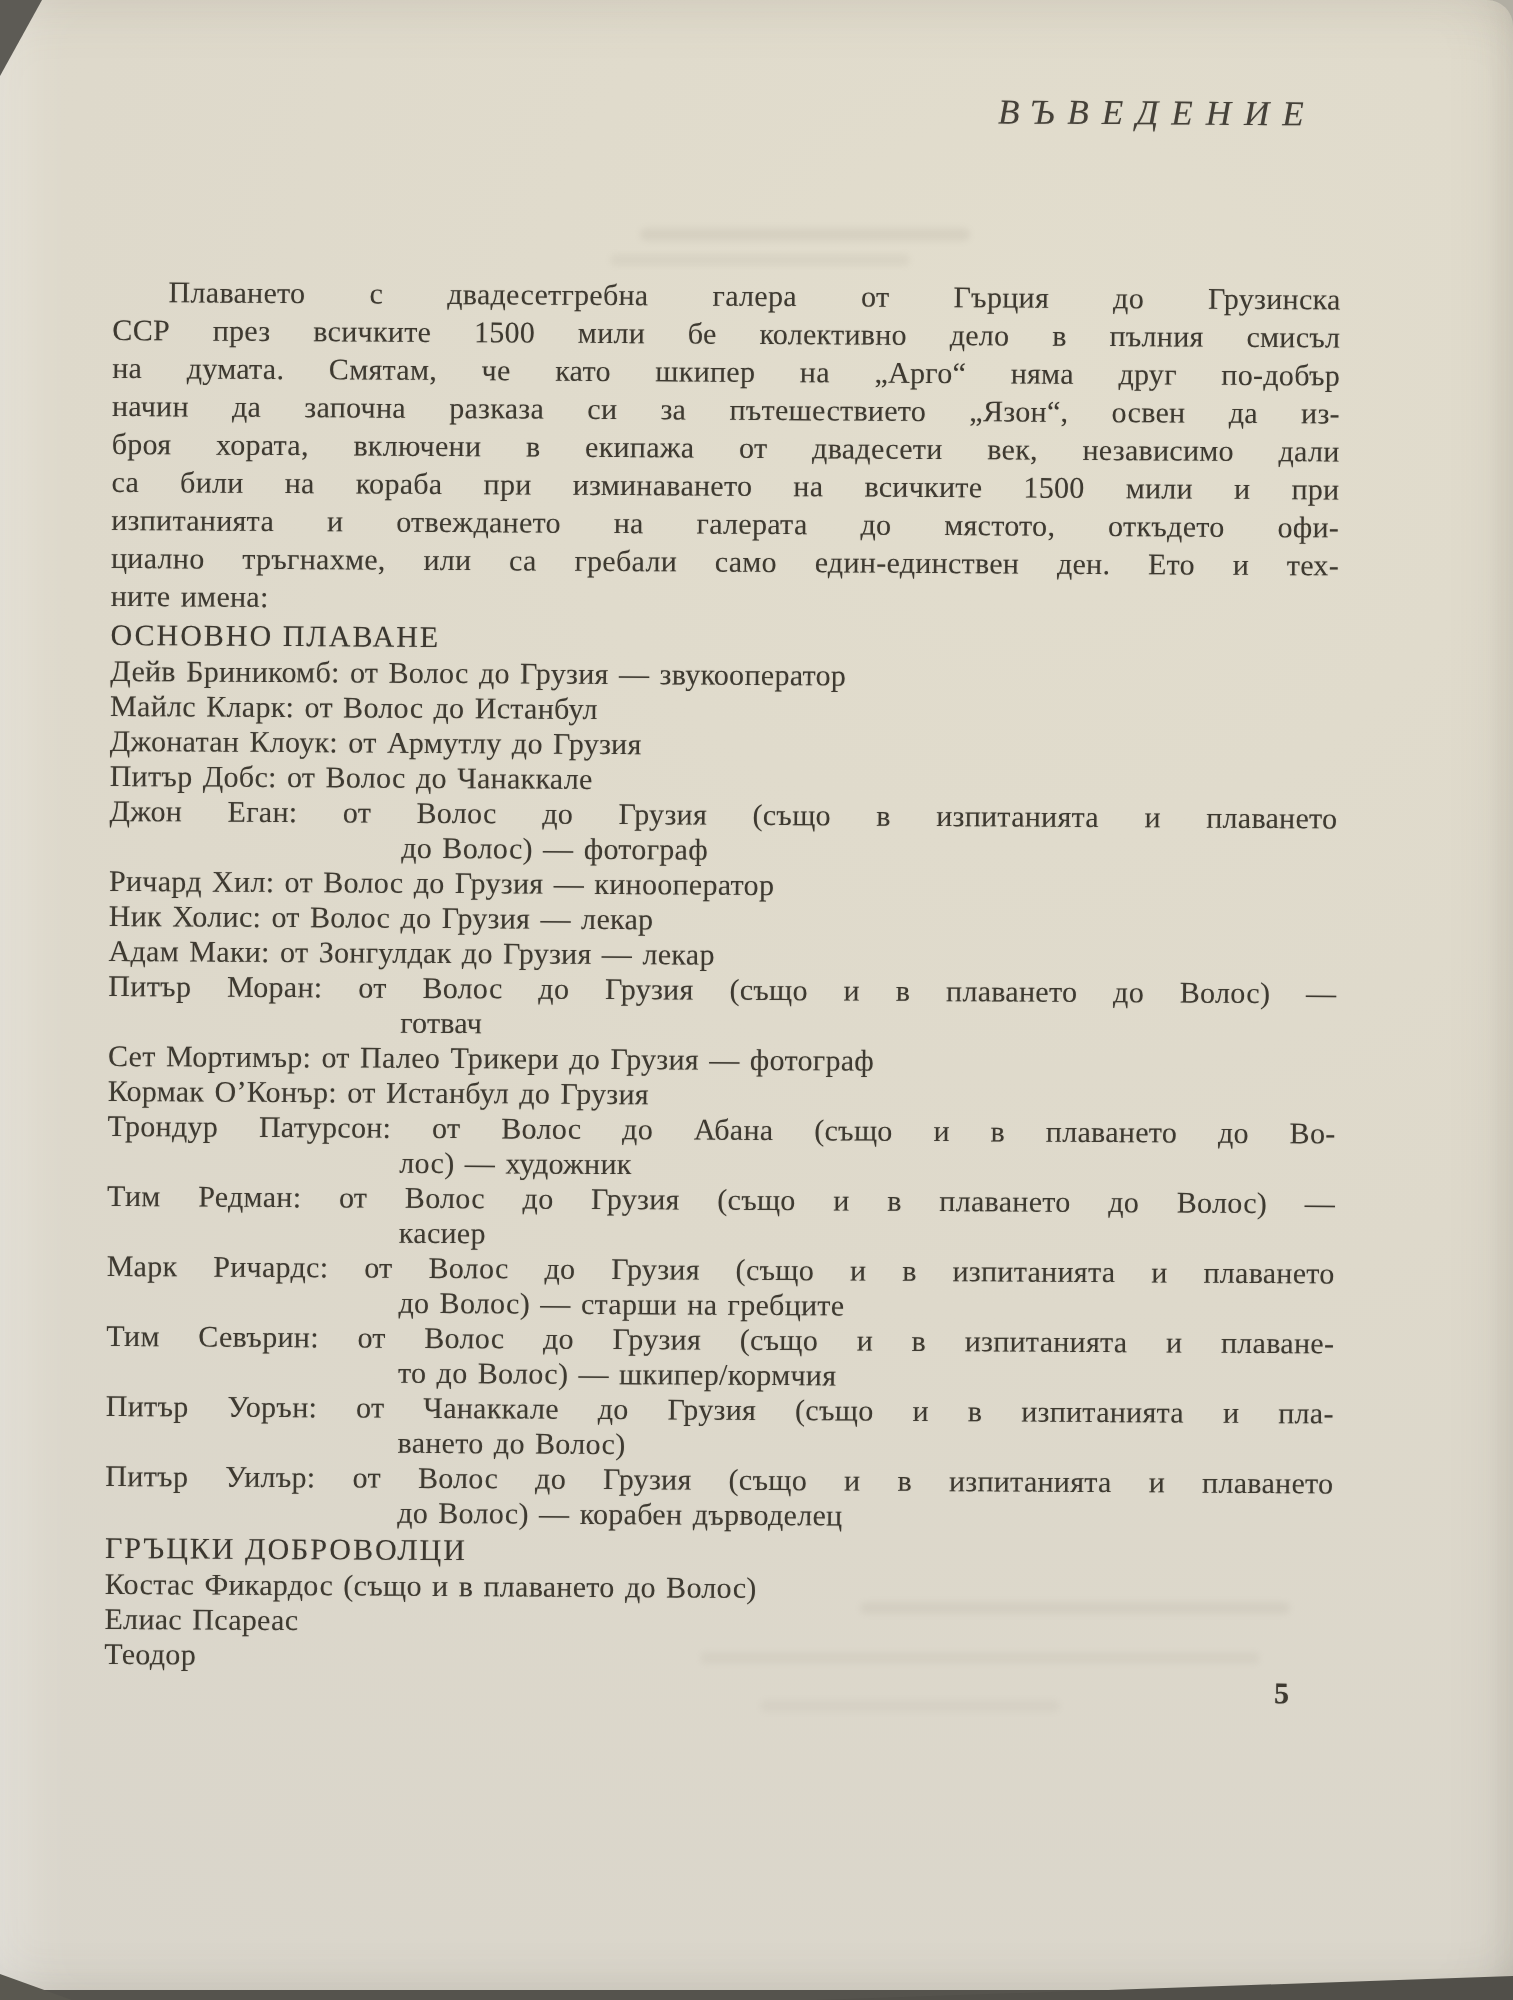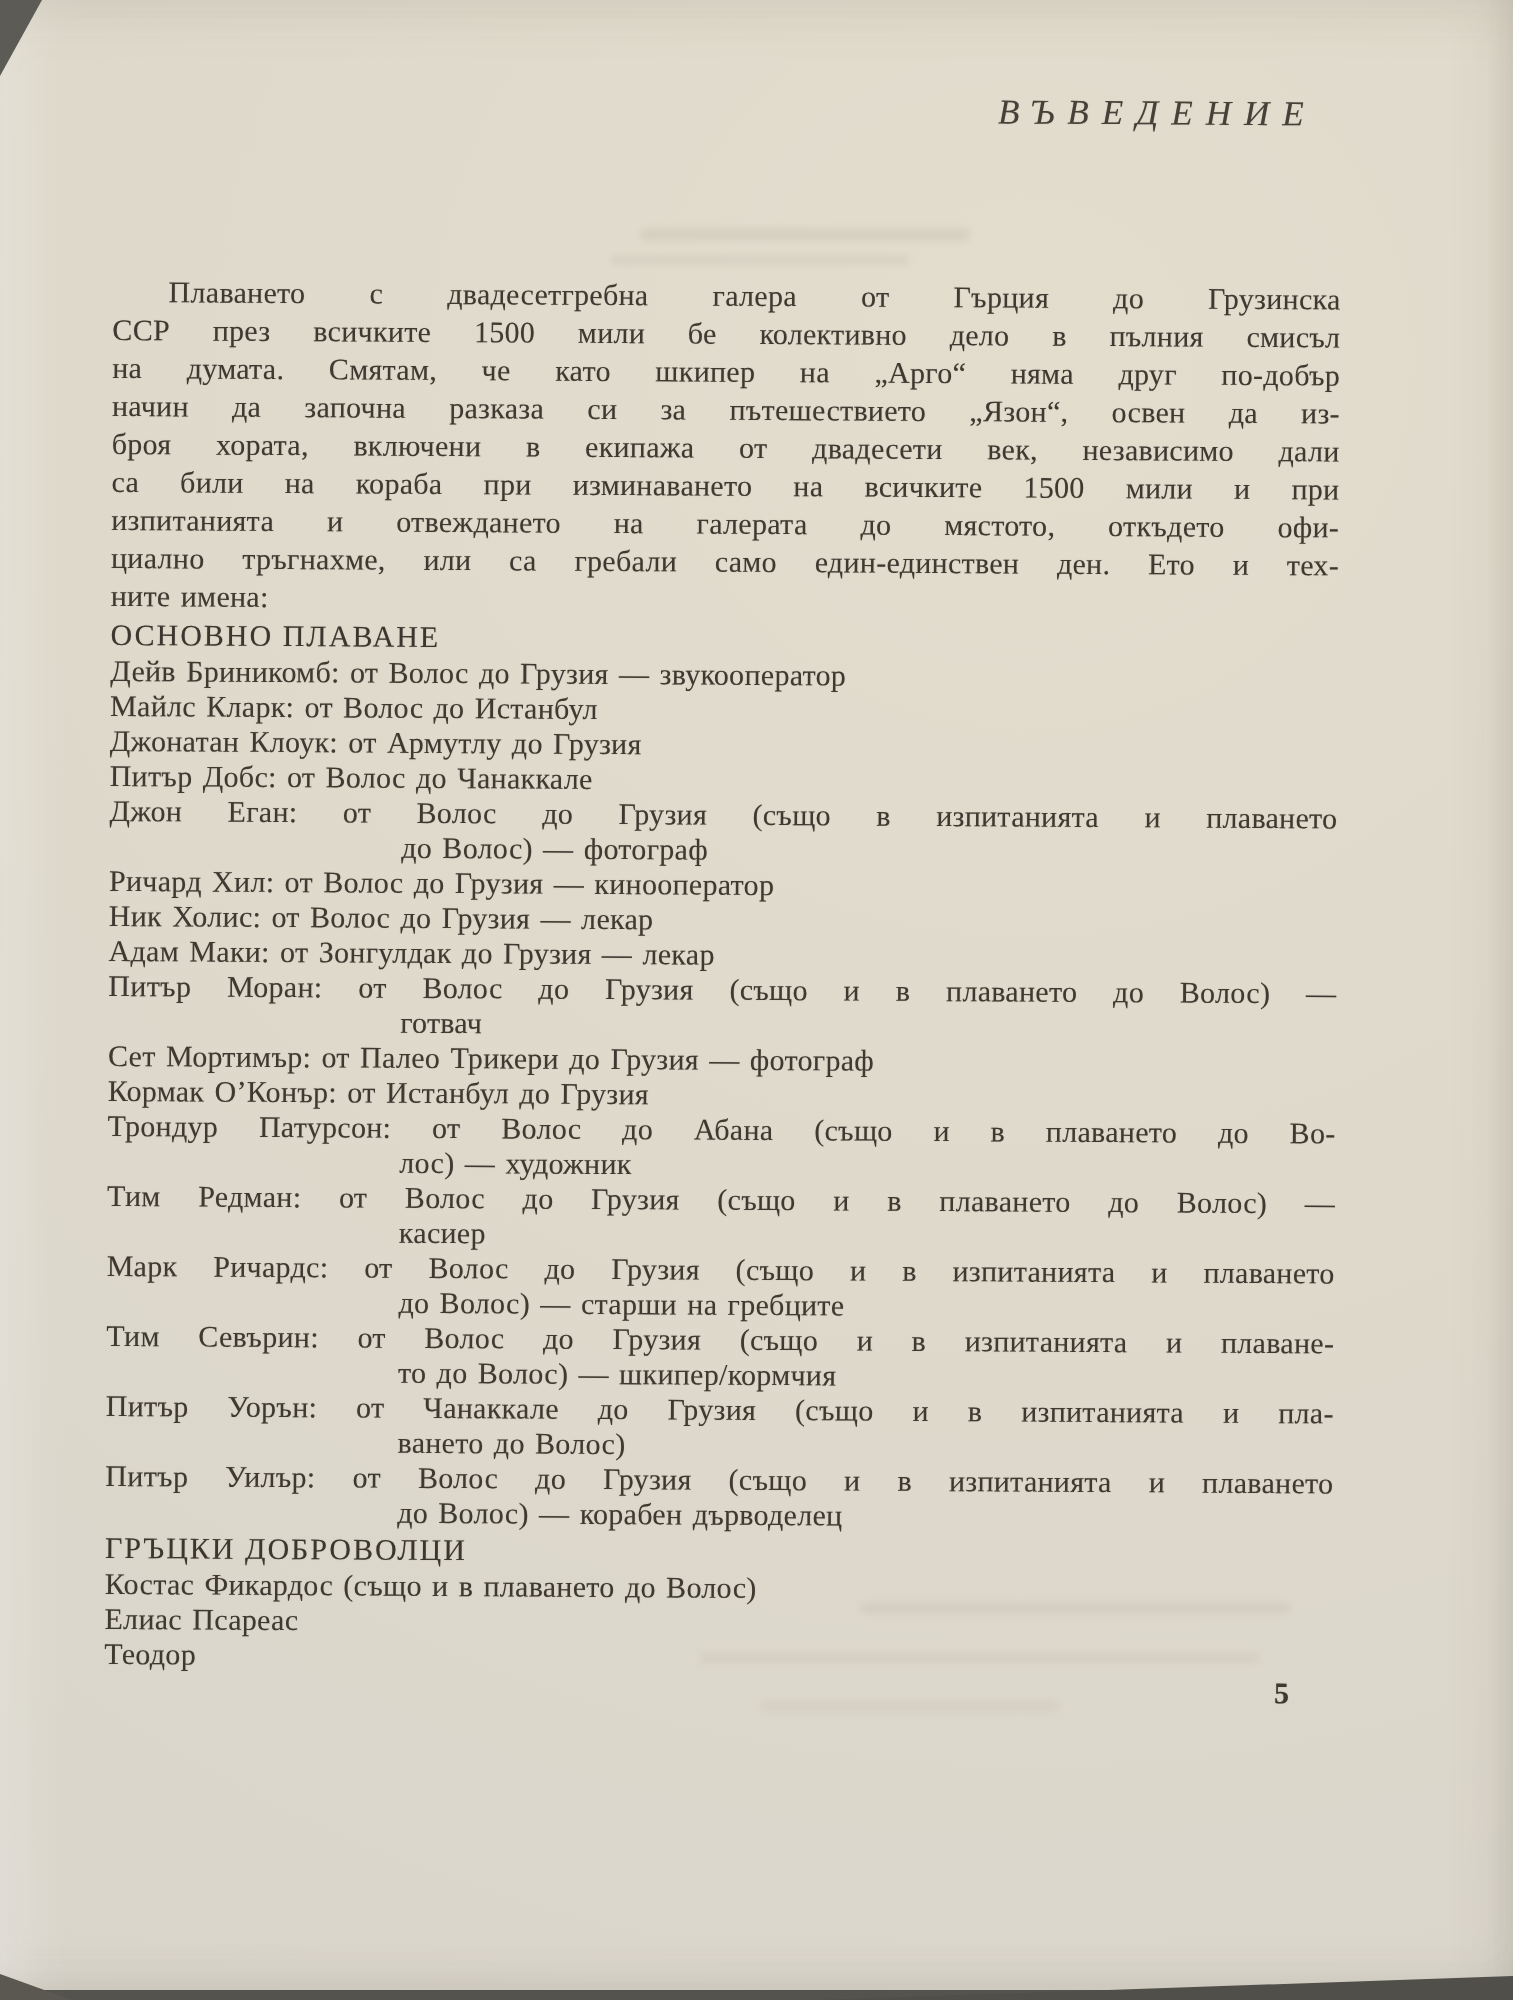--- a/index.html
+++ b/index.html
@@ -10,20 +10,21 @@
     overflow:hidden;
   }
   .page {
     position:absolute; inset:0;
     background:radial-gradient(130% 95% at 68% 18%, #e2ddcd 0%, #ded9cb 50%, #d9d5cb 100%);
     box-shadow:
       inset 48px 0 70px -48px rgba(255,255,255,0.55),
       inset -34px 0 70px -46px rgba(96,90,78,0.28),
       inset 0 -34px 60px -40px rgba(86,82,72,0.30),
       inset 0 40px 70px -50px rgba(120,112,96,0.20);
+    border-radius: 26px;
   }
   .corner-tl {
     position:absolute; top:0; left:0; width:42px; height:76px;
     background:#5d5b55;
     clip-path:polygon(0 0, 100% 0, 0 100%);
   }
   .bottom-bar  { position:absolute; bottom:0; left:0; right:0; height:10px; background:#55534d; }
   .bottom-wedge{ position:absolute; bottom:0; left:54%; right:0; height:24px; background:#514f49;
                  clip-path:polygon(0 100%, 100% 0, 100% 100%); }
   .corner-bl   { position:absolute; bottom:0; left:0; width:72px; height:26px; background:#5a5850;

